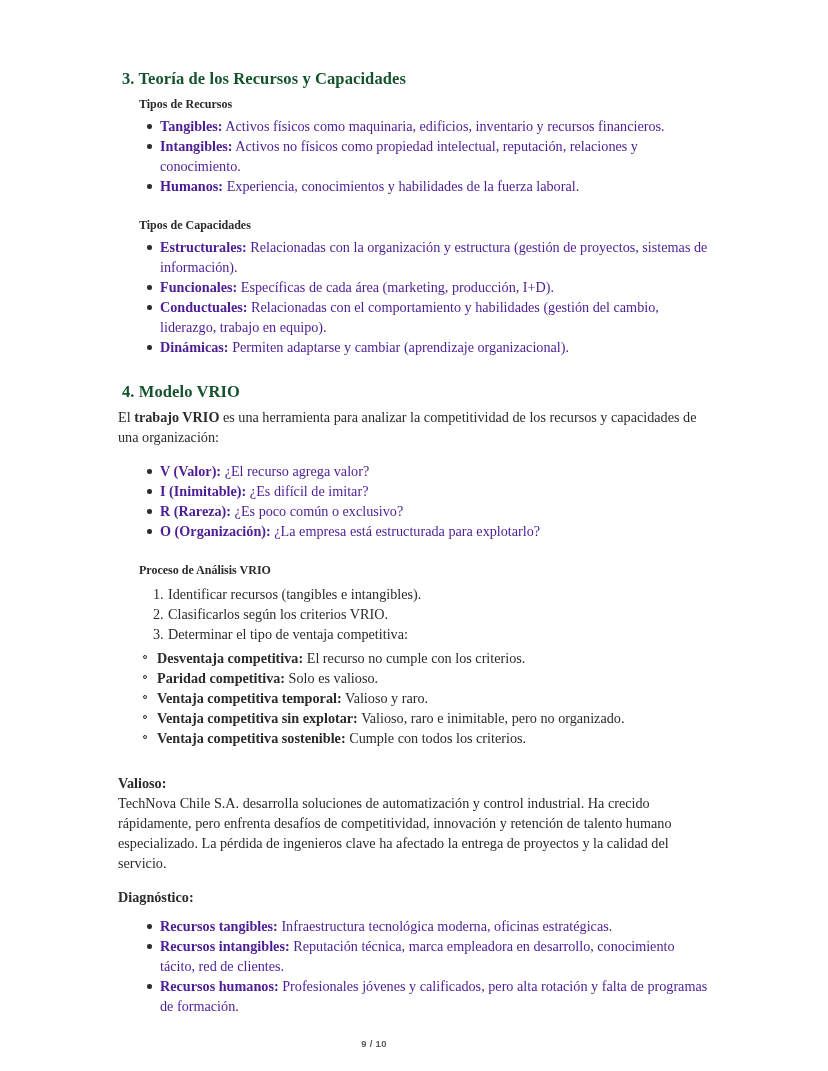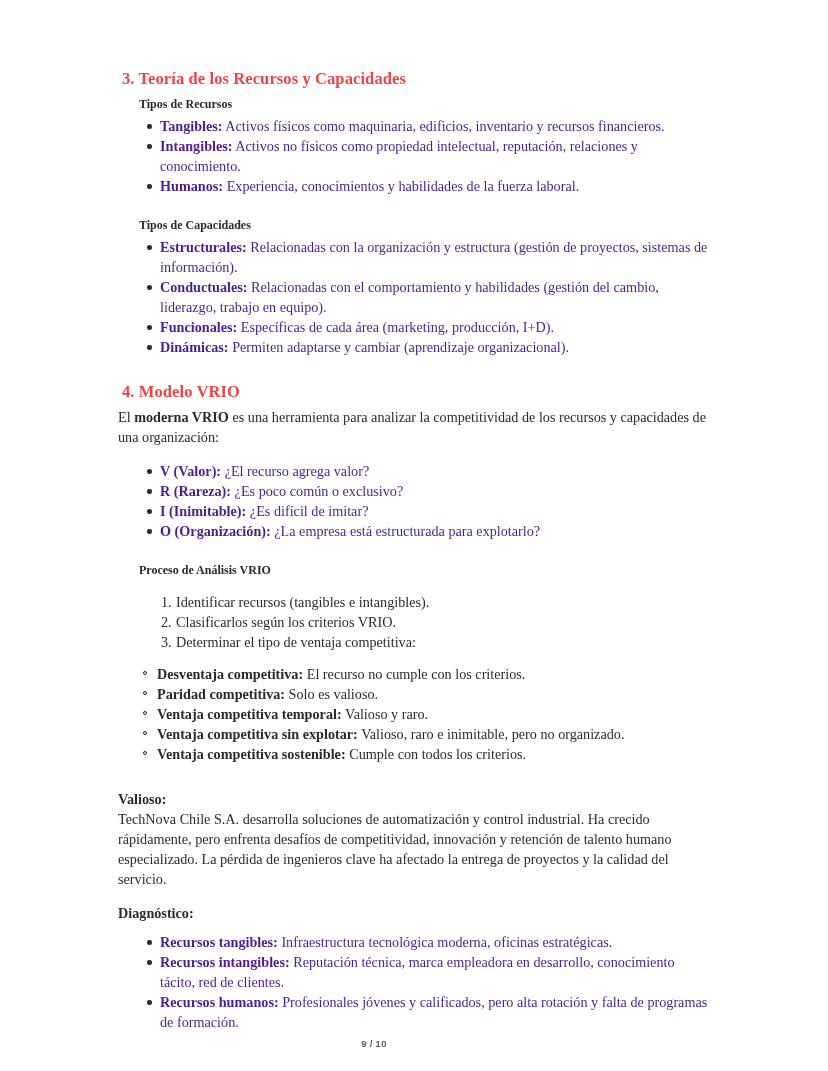--- a/index.html
+++ b/index.html
@@ -30,21 +30,21 @@
     width: 594px;
   }
 
   
   h2.section-title {
     font-size: 16.5px;
     font-weight: bold;
     line-height: 22px;
     margin: 0 0 4px 4px;
     letter-spacing: 0.1px;
-    color: #ef4444;
+    color: #14532d;
   }
   h3.sub-title {
     font-size: 12px;
     font-weight: bold;
     line-height: 20px;
     margin: 0 0 2px 21px;
     color: #2b2b2b;
   }
   p.body-text {
     font-size: 14.2px;
@@ -80,21 +80,21 @@
     left: 29px;
     top: 8px;
     width: 4.5px;
     height: 4.5px;
     border-radius: 50%;
     background: #2b2b2b;
   }
 
   ol.numbered {
     list-style: none;
-    margin: 12px;
+    margin: 4px;
     padding: 0;
     counter-reset: oli;
   }
   ol.numbered > li {
     position: relative;
     padding-left: 46px;
     font-size: 14.2px;
     line-height: 20px;
     color: #2b2b2b;
     counter-increment: oli;
@@ -169,38 +169,38 @@
       <li><b class="b">Intangibles:</b><span> Activos no físicos como propiedad intelectual, reputación, relaciones y conocimiento.</span></li>
       <li><b class="b">Humanos:</b><span> Experiencia, conocimientos y habilidades de la fuerza laboral.</span></li>
     </ul>
 
     <div class="gap-lg"></div>
 
     <h3 class="sub-title">Tipos de Capacidades</h3>
 
     <ul class="bullets">
       <li><b class="b">Estructurales:</b><span> Relacionadas con la organización y estructura (gestión de proyectos, sistemas de información).</span></li>
+      <li><b class="b">Funcionales:</b><span> Específicas de cada área (marketing, producción, I+D).</span></li>
       <li><b class="b">Conductuales:</b><span> Relacionadas con el comportamiento y habilidades (gestión del cambio, liderazgo, trabajo en equipo).</span></li>
-      <li><b class="b">Funcionales:</b><span> Específicas de cada área (marketing, producción, I+D).</span></li>
       <li><b class="b">Dinámicas:</b><span> Permiten adaptarse y cambiar (aprendizaje organizacional).</span></li>
     </ul>
 
     <div class="gap-lg"></div>
     <div class="gap-xs"></div>
 
     <h2 class="section-title">4. Modelo VRIO</h2>
 
-    <p class="body-text"><span>El </span><b class="b">moderna VRIO</b><span> es una herramienta para analizar la competitividad de los recursos y capacidades de una organización:</span></p>
+    <p class="body-text"><span>El </span><b class="b">trabajo VRIO</b><span> es una herramienta para analizar la competitividad de los recursos y capacidades de una organización:</span></p>
 
     <div class="gap-md"></div>
 
     <ul class="bullets">
       <li><b class="b">V (Valor):</b><span> ¿El recurso agrega valor?</span></li>
+      <li><b class="b">I (Inimitable):</b><span> ¿Es difícil de imitar?</span></li>
       <li><b class="b">R (Rareza):</b><span> ¿Es poco común o exclusivo?</span></li>
-      <li><b class="b">I (Inimitable):</b><span> ¿Es difícil de imitar?</span></li>
       <li><b class="b">O (Organización):</b><span> ¿La empresa está estructurada para explotarlo?</span></li>
     </ul>
 
     <div class="gap-lg"></div>
 
     <h3 class="sub-title">Proceso de Análisis VRIO</h3>
 
     <ol class="numbered">
       <li>Identificar recursos (tangibles e intangibles).</li>
       <li>Clasificarlos según los criterios VRIO.</li>

